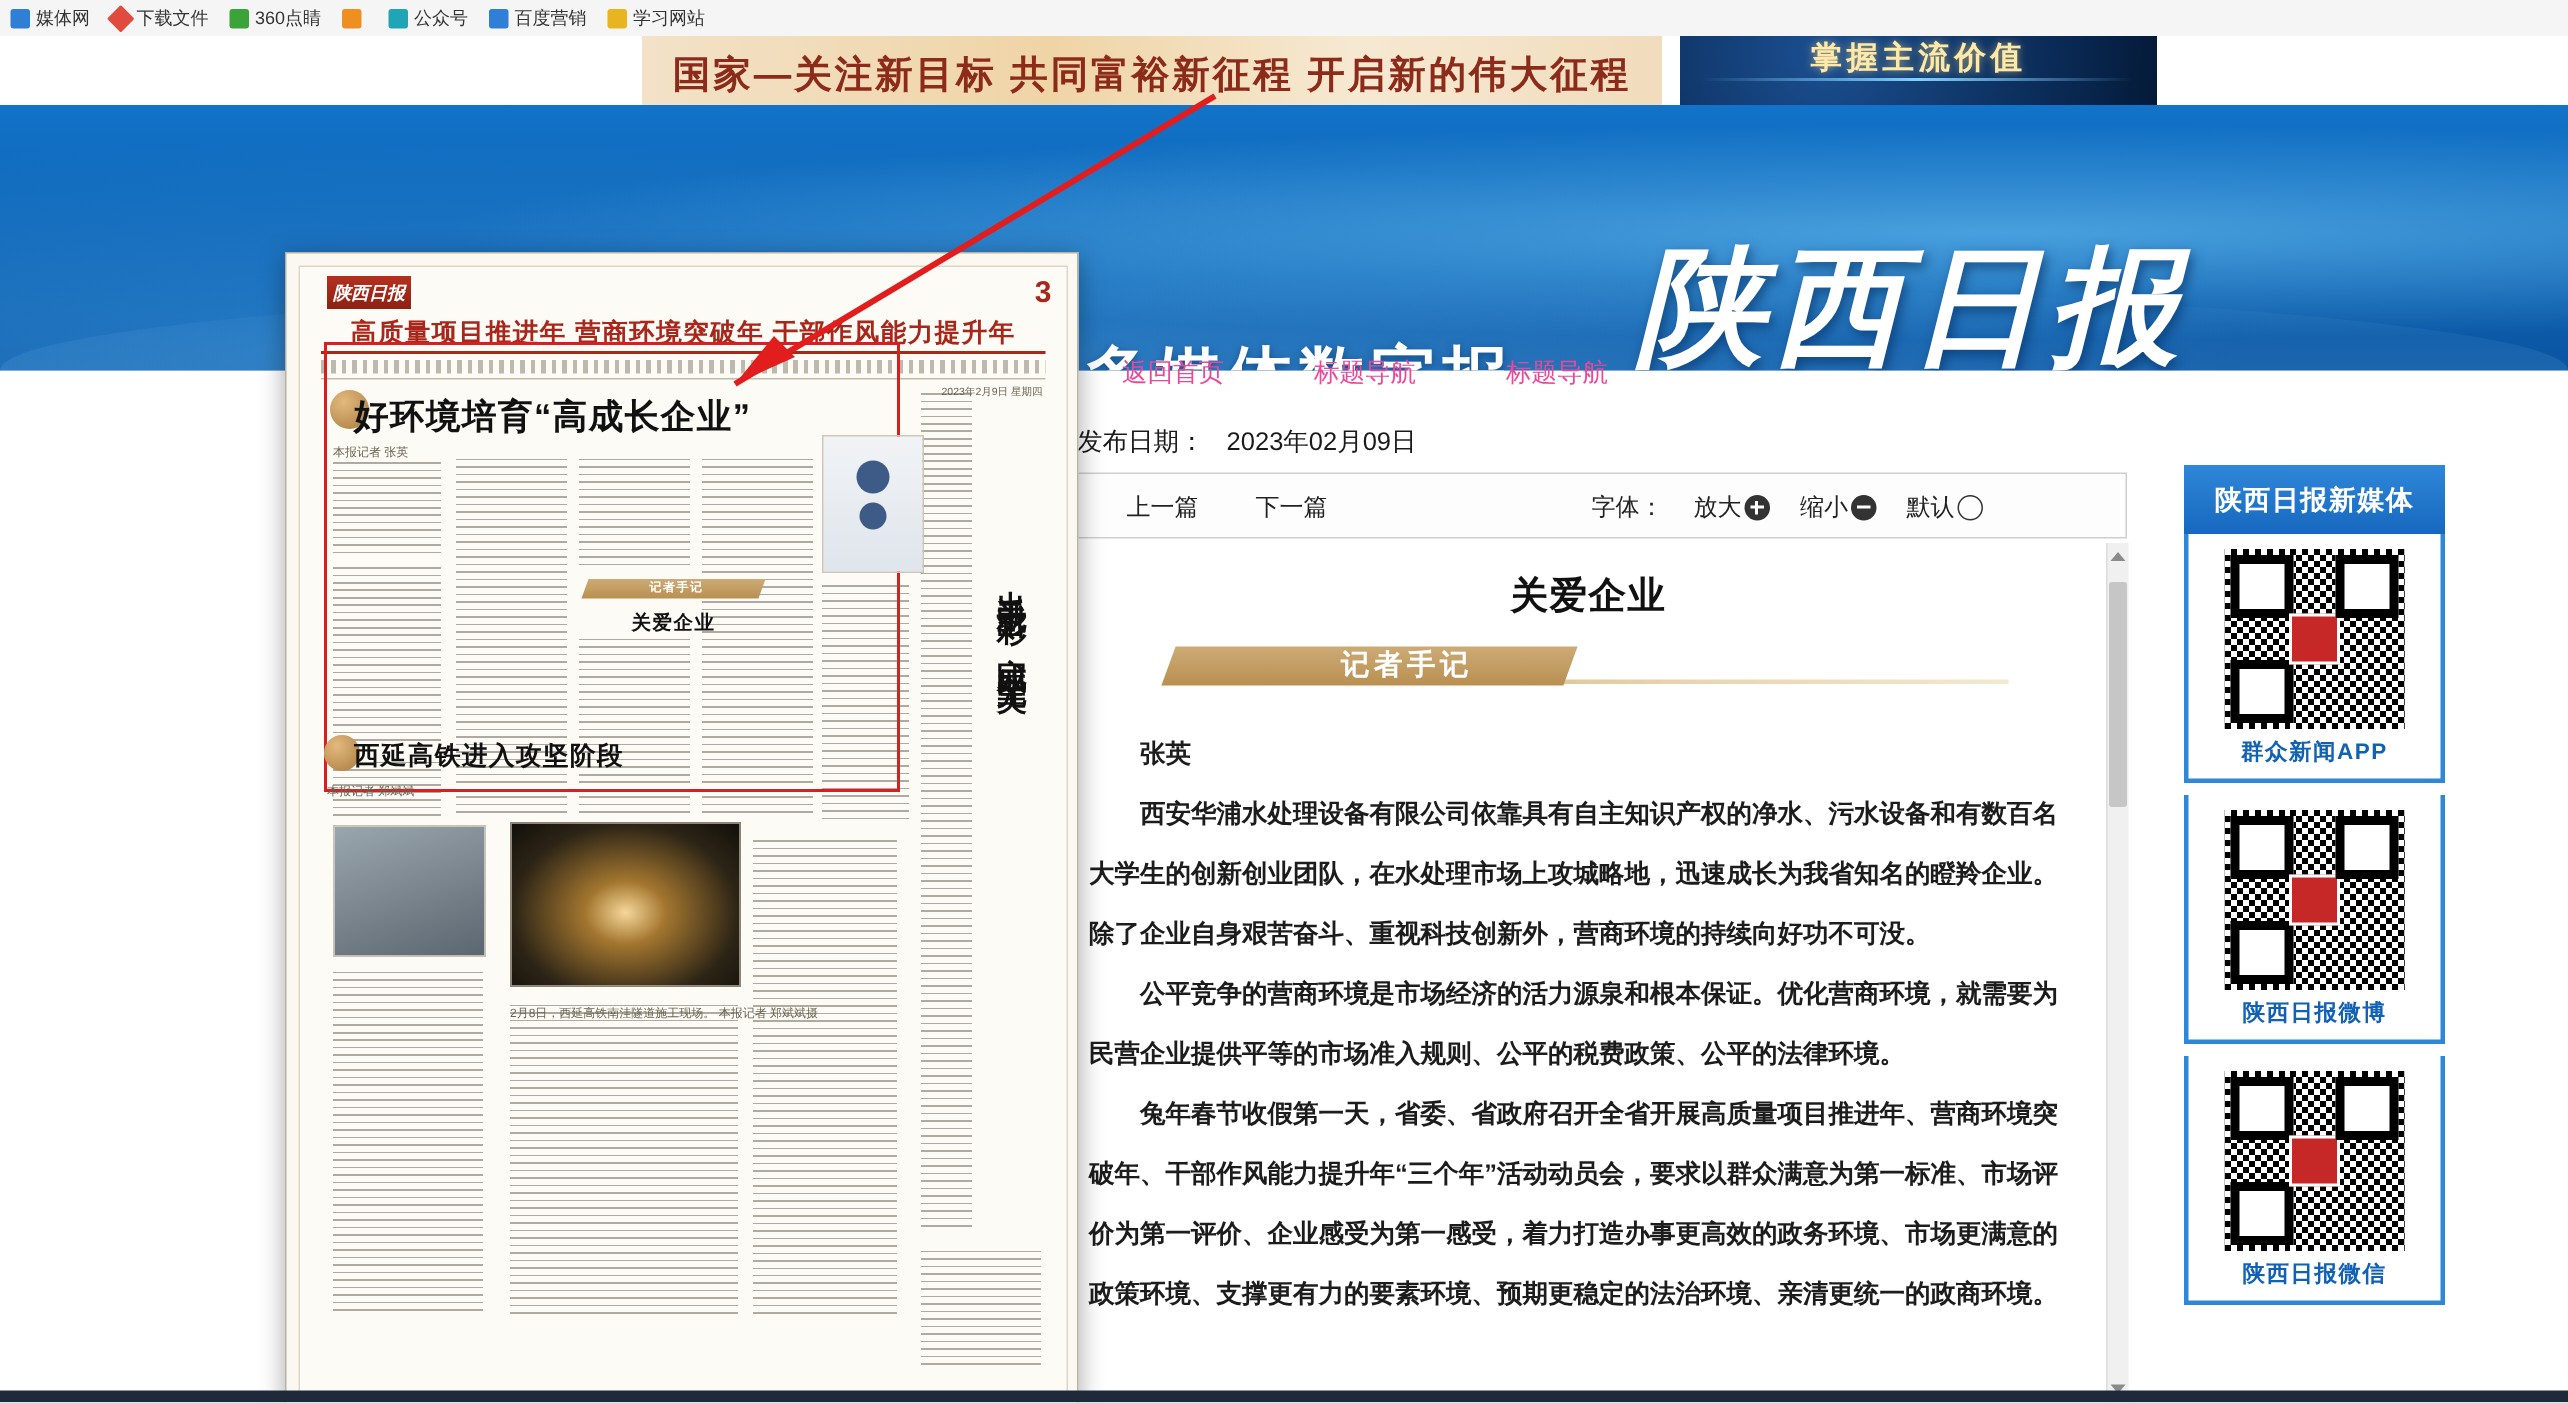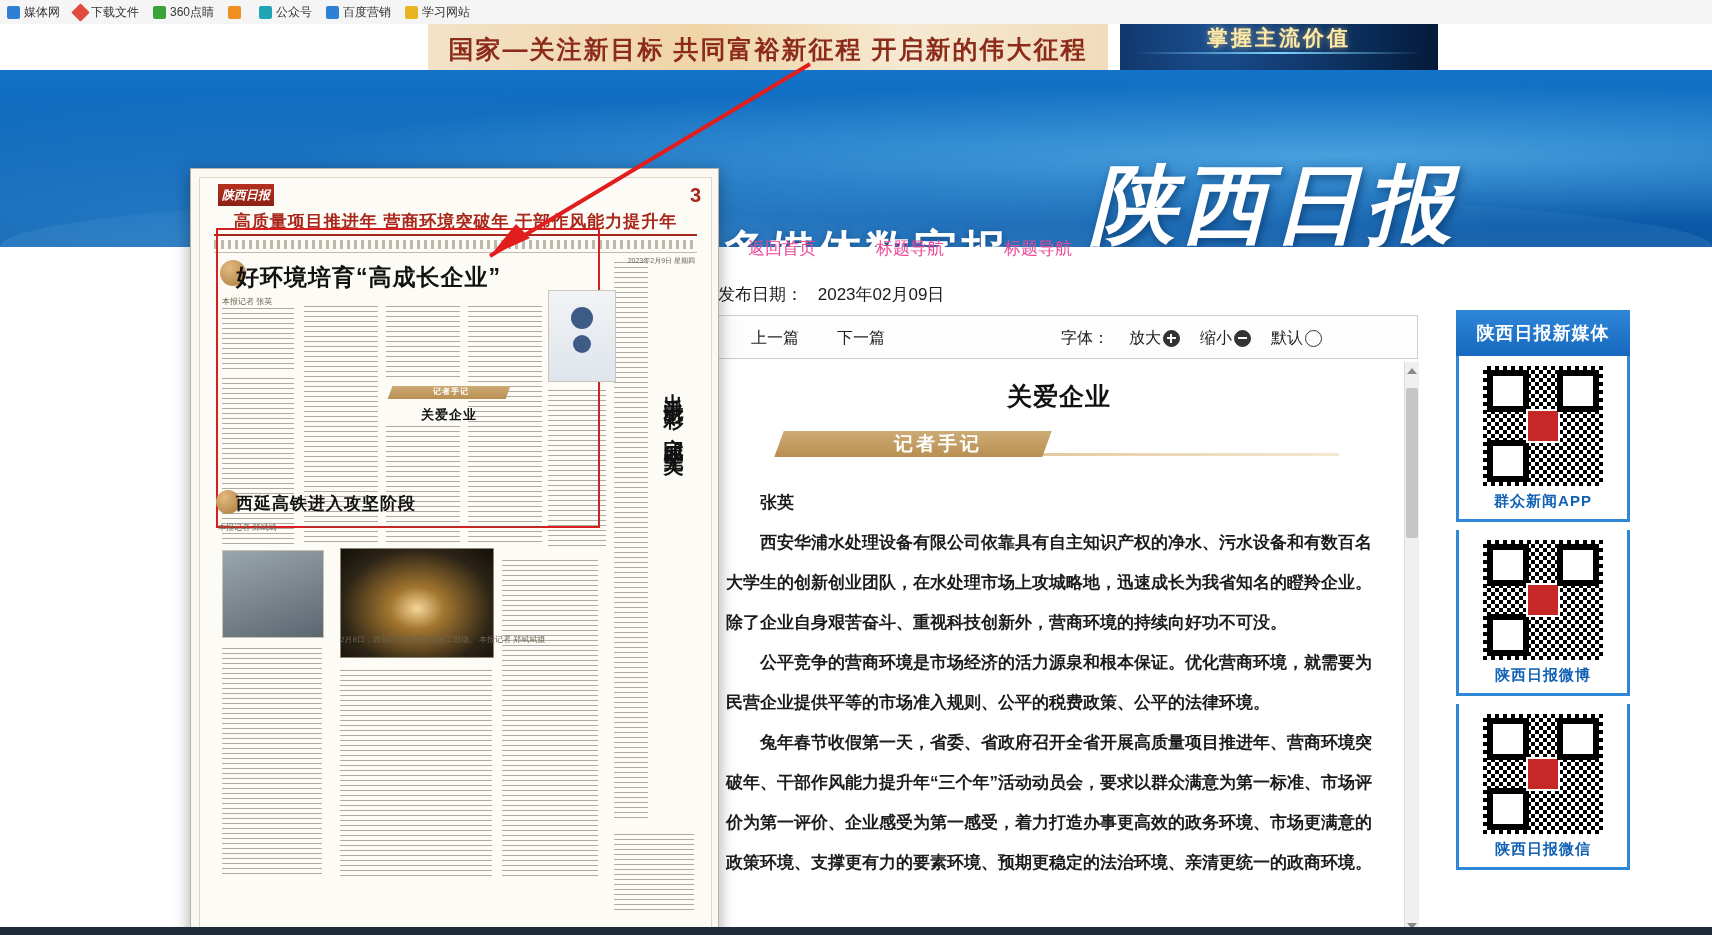--- a/index.html
+++ b/index.html
@@ -769,21 +769,21 @@
       <div class="ribbon-mini-text">记者手记</div>
       <div class="paper-mid-title">关爱企业</div>
       <div class="vert-head">出手就出彩、完成即完美</div>
 
       <div class="sub-badge"></div>
       <div class="sub-head">西延高铁进入攻坚阶段</div>
       <div class="lead-sub" style="left:18px; top:344px;">本报记者 郑斌斌</div>
 
       <div class="col-img" style="left:22px; top:372px; width:100px; height:86px;"></div>
       <div class="photo-tunnel"></div>
-      <div class="lead-sub" style="left:140px; top:456px;">2月8日，西延高铁南洼隧道施工现场。 本报记者 郑斌斌摄</div>
+      <div class="lead-sub" style="left:140px; top:492px;">2月8日，西延高铁南洼隧道施工现场。 本报记者 郑斌斌摄</div>
     </div>
   </div>
 
   <svg class="arrow-svg" viewBox="0 0 440 220">
     <line x1="430" y1="4" x2="110" y2="196" stroke="#e11d1d" stroke-width="4"></line>
     <polygon points="110,196 150,178 136,164" fill="#e11d1d"></polygon>
   </svg>
 
   <div class="taskbar"></div>
 </div>

